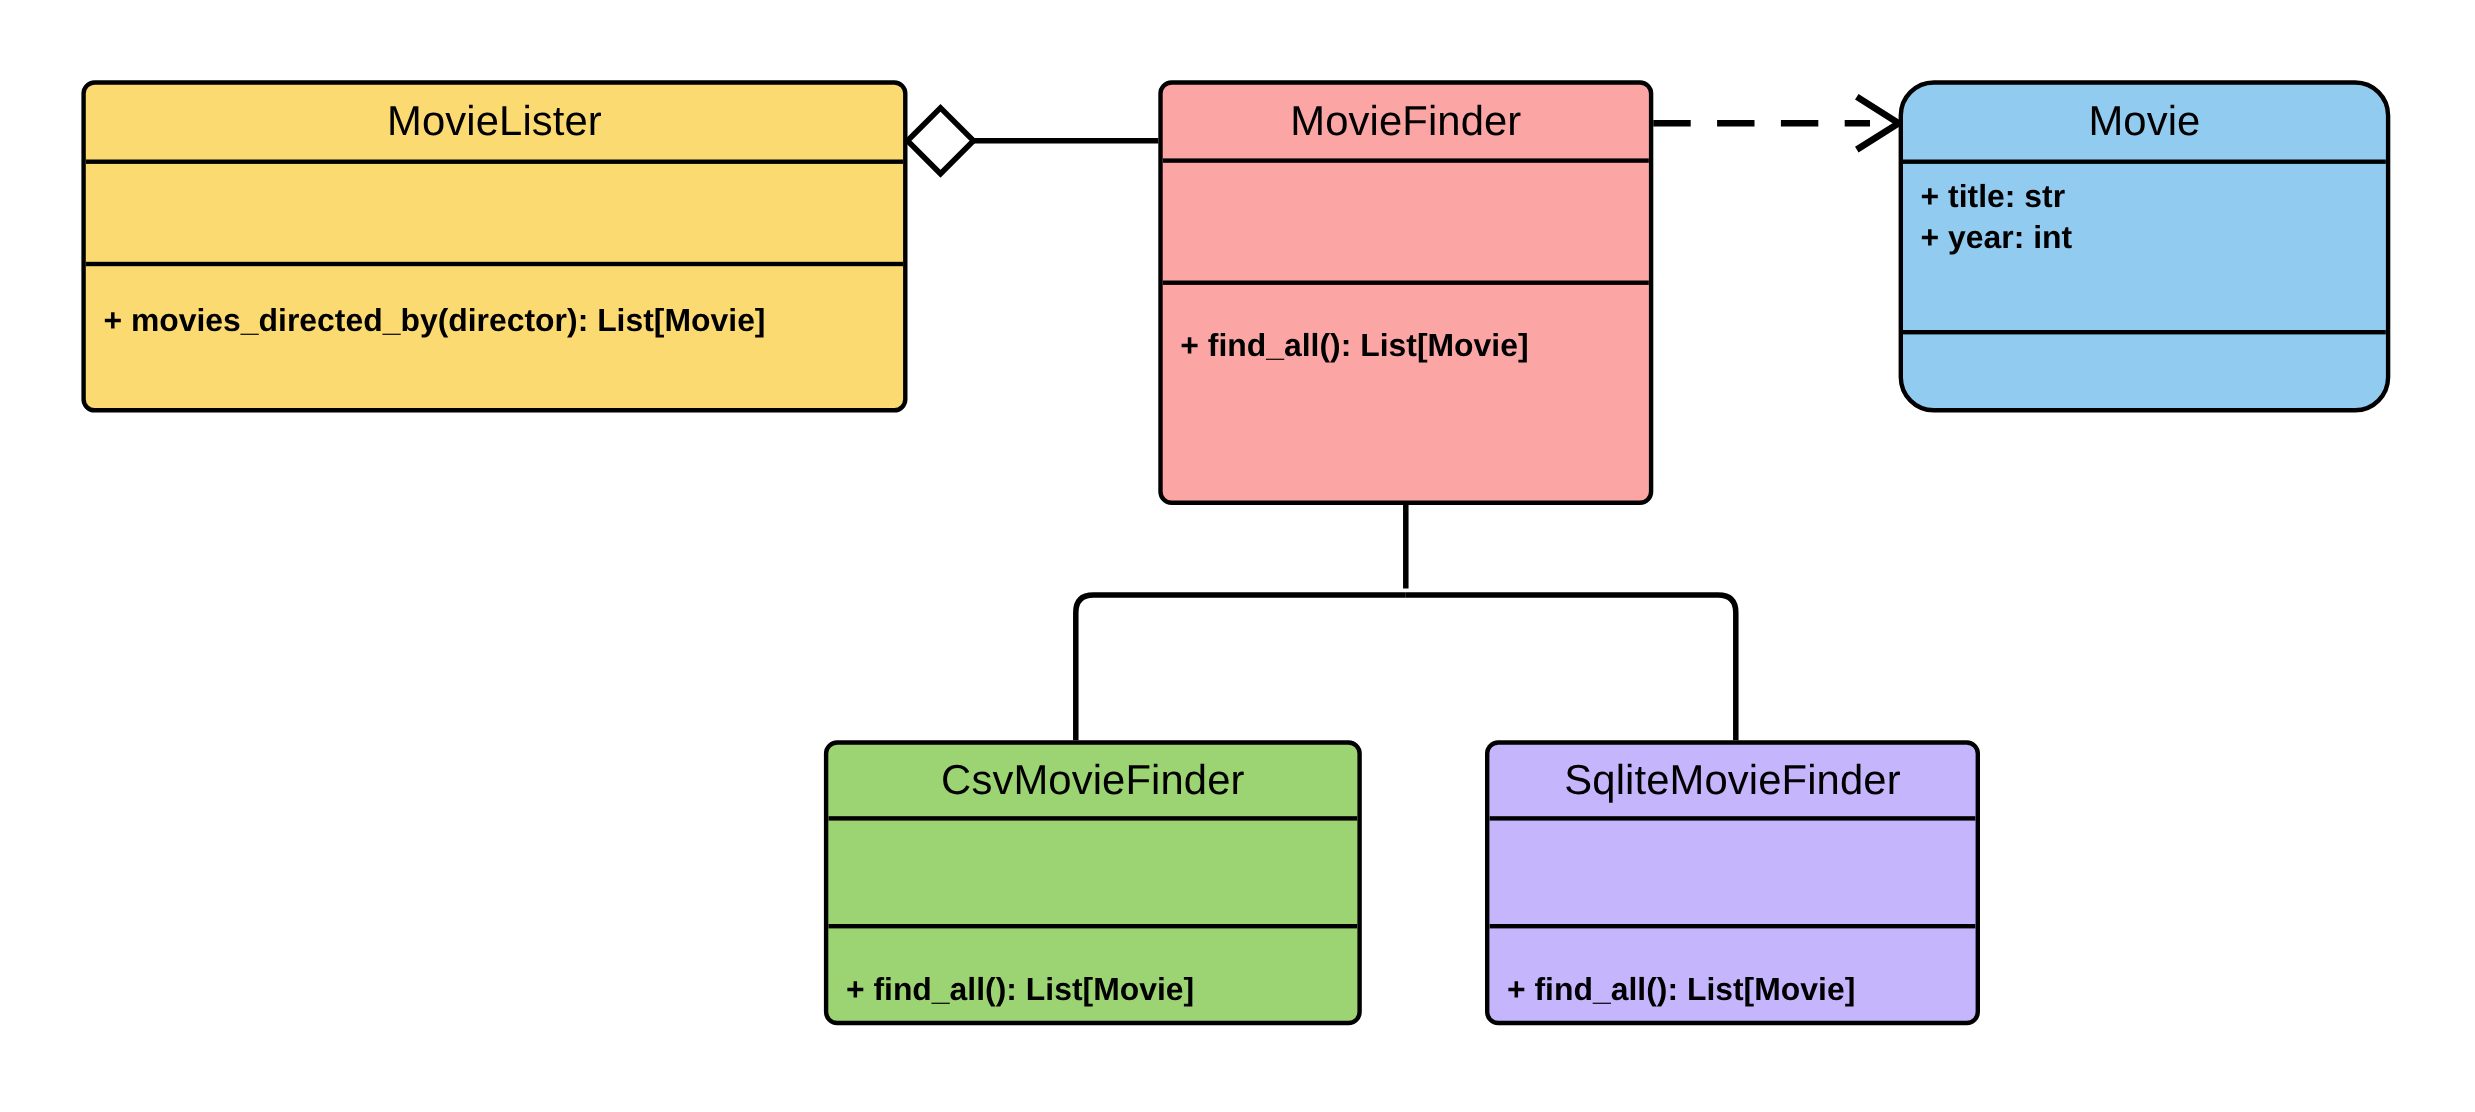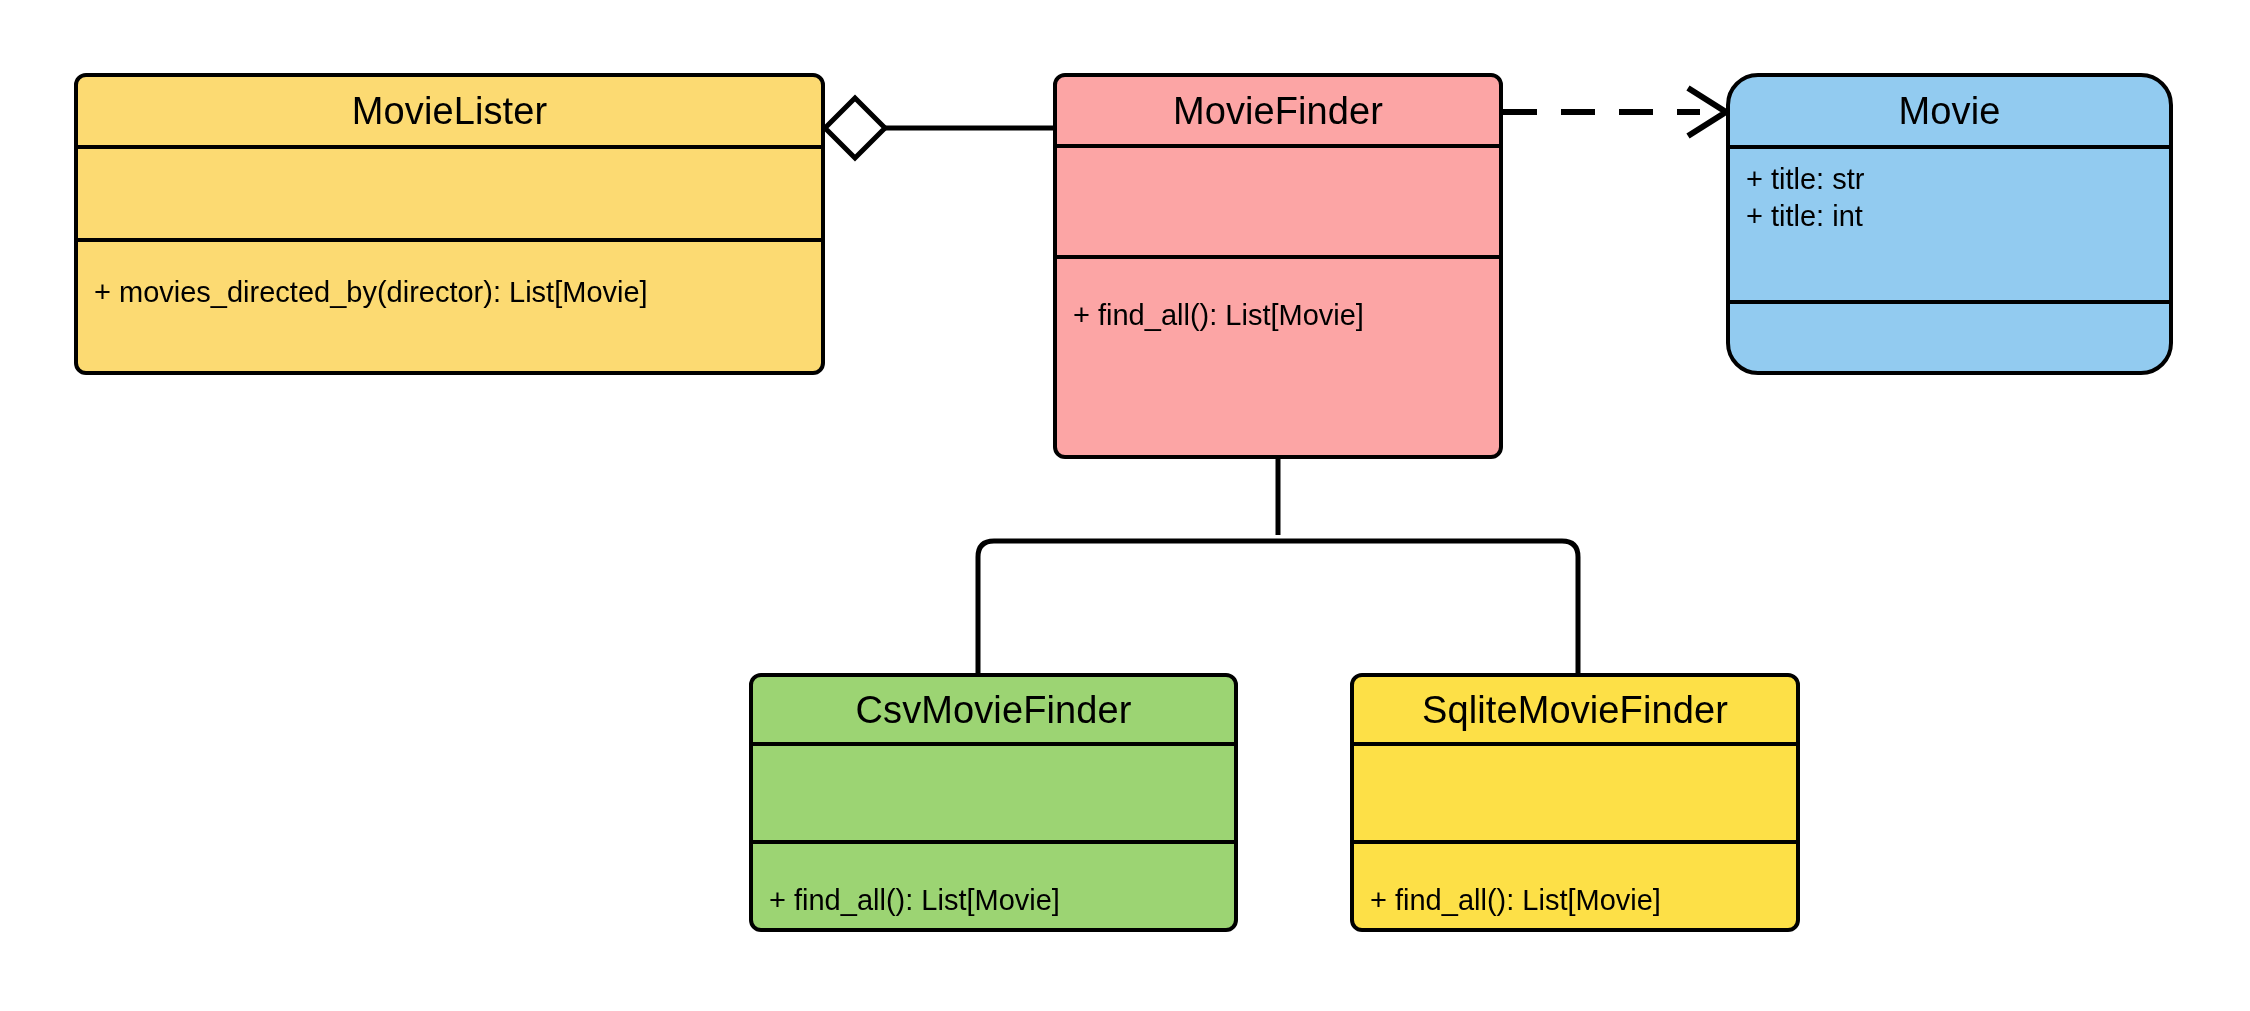--- a/index.html
+++ b/index.html
@@ -41,20 +41,21 @@
     display: flex;
     align-items: center;
     justify-content: center;
     font-size: 38px;
     color: #000000;
     line-height: 1;
     letter-spacing: 0.1px;
   }
   .member-list {
     padding: 10px 16px 0 16px;
+    font-weight: bold;
   }
   .member {
     font-size: 29px;
     color: #000000;
     line-height: 1.28;
     white-space: nowrap;
   }
   .member-list.attrs {
     padding-top: 12px;
   }
@@ -124,41 +125,41 @@
         <div class="member">+ find_all(): List[Movie]</div>
       </div>
     </div>
   </div>
 
   <div class="uml-class" style="left:1726px; top:73px; width:447px; height:302px; background:#92CBF0;border-radius:32px;">
     <div class="compartment class-title" style="height:68px;">Movie</div>
     <div class="compartment divided" style="height:155px;">
       <div class="member-list attrs">
         <div class="member">+ title: str</div>
-        <div class="member">+ title: int</div>
+        <div class="member">+ year: int</div>
       </div>
     </div>
     <div class="compartment divided" style="height:71px;">
       <div class="member-list"></div>
     </div>
   </div>
 
   <div class="uml-class" style="left:749px; top:673px; width:489px; height:259px; background:#9CD473;">
     <div class="compartment class-title" style="height:65px;">CsvMovieFinder</div>
     <div class="compartment divided" style="height:98px;">
       <div class="member-list attrs"></div>
     </div>
     <div class="compartment divided" style="height:88px;">
       <div class="member-list ops-single">
         <div class="member">+ find_all(): List[Movie]</div>
       </div>
     </div>
   </div>
 
-  <div class="uml-class" style="left:1350px; top:673px; width:450px; height:259px; background:#fde047;">
+  <div class="uml-class" style="left:1350px; top:673px; width:450px; height:259px; background:#c4b5fd;">
     <div class="compartment class-title" style="height:65px;">SqliteMovieFinder</div>
     <div class="compartment divided" style="height:98px;">
       <div class="member-list attrs"></div>
     </div>
     <div class="compartment divided" style="height:88px;">
       <div class="member-list ops-single">
         <div class="member">+ find_all(): List[Movie]</div>
       </div>
     </div>
   </div>

